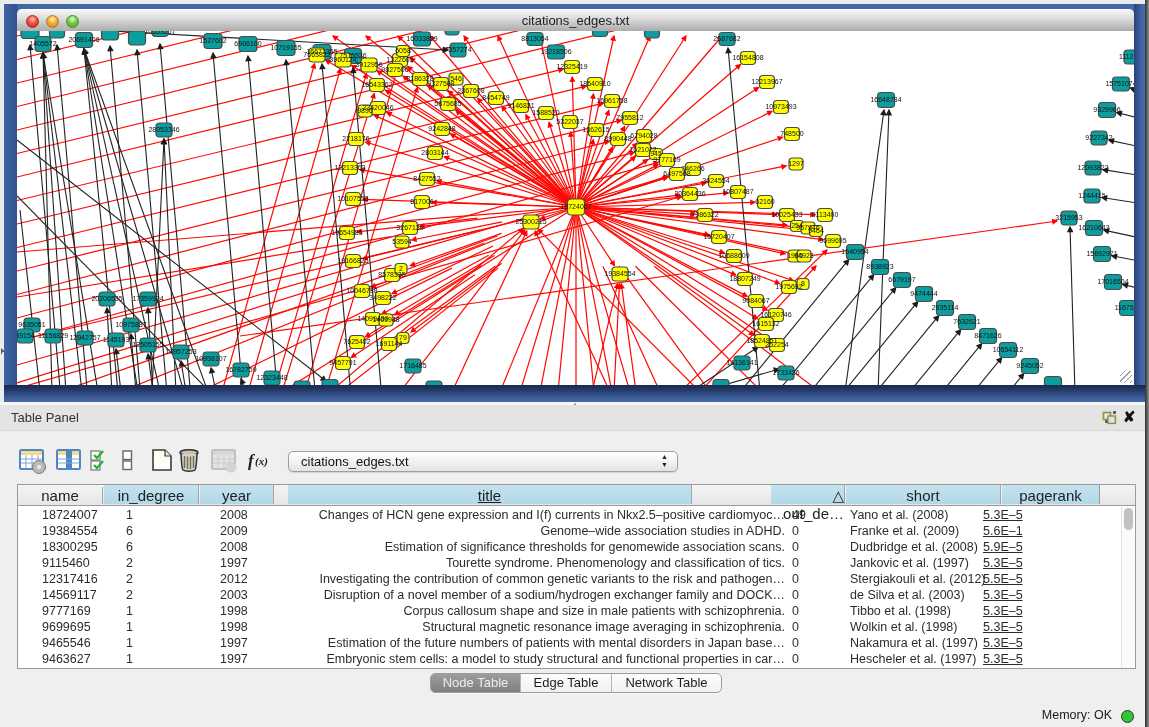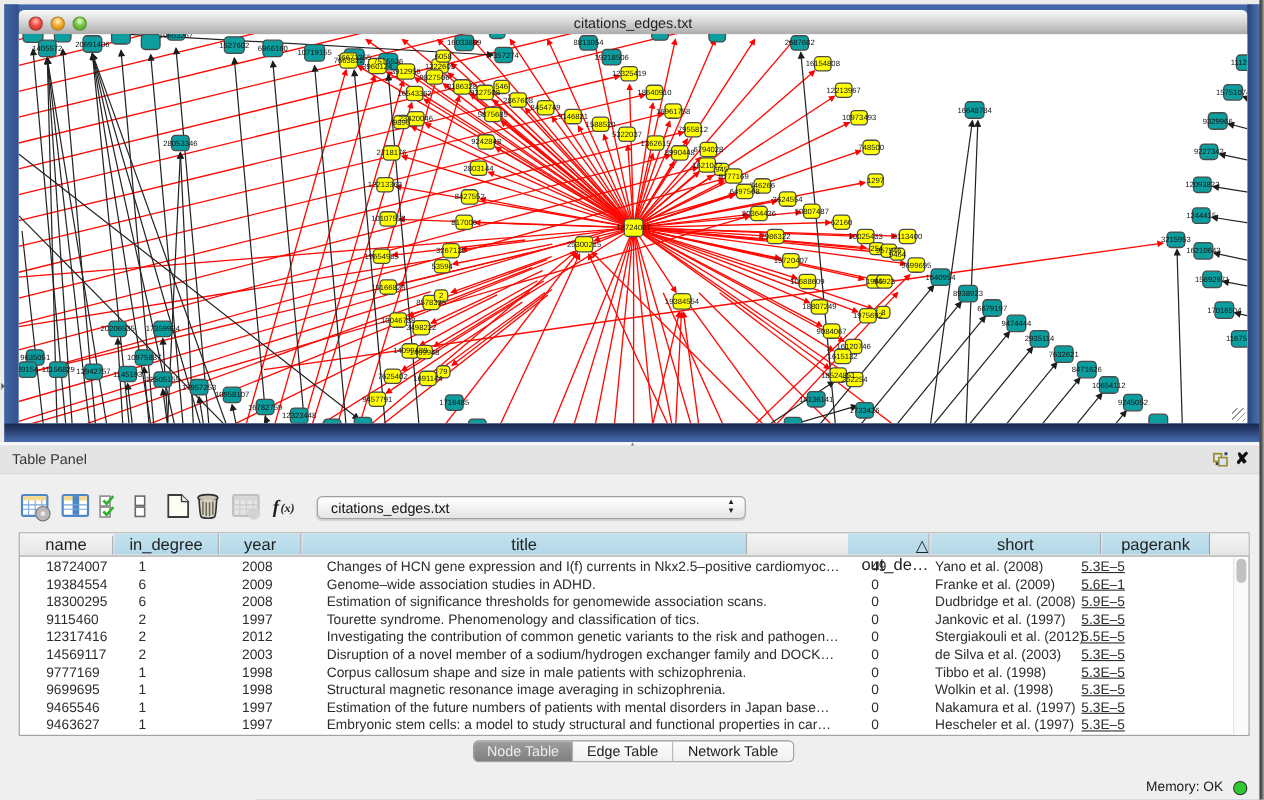--- a/index.html
+++ b/index.html
@@ -45,21 +45,21 @@
 #thead { position:absolute; left:0; top:0; width:1117px; height:21px;
   background:linear-gradient(#f4f4f4,#e6e6e6); border-bottom:1px solid #9c9c9c; font-size:15px; color:#222; }
 #thead div { position:absolute; top:2px; text-align:center; border-right:1px solid #a5a5a5; height:17px; }
 #thead .blue { background:linear-gradient(#c4e2ee,#b2d8e8); top:0; padding-top:2px; height:19px; }
 #tbody { position:absolute; left:0; top:22px; width:1117px; }
 .tr { position:relative; height:16px; font-size:12.5px; color:#2c2c2c; white-space:nowrap; }
 .tr div { position:absolute; top:1px; overflow:hidden; }
 .c0 { left:24px; width:76px; }
 .c1 { left:108px; width:86px; }
 .c2 { left:202px; width:68px; }
-.c3 { left:279px; width:488px; }
+.c3 { left:279px; width:488px;text-align:right; }
 .c4 { left:774px; width:68px; }
 .c5 { left:832px; width:150px; }
 .c6 { left:965px; width:92px;text-decoration:underline; }
 #vscroll { position:absolute; left:1103px; top:22px; width:13px; height:161px; background:#fafafa; border-left:1px solid #e2e2e2;}
 #thumb { position:absolute; left:2px; top:1px; width:9px; height:22px; border-radius:5px; background:#c1c1c1; }
 #tabs { position:absolute; left:430px; top:271px; width:292px; height:20px;
   border:1px solid #9b9b9b; border-radius:5px; background:linear-gradient(#fdfdfd,#f0f0f0);
   box-shadow:0 1px 0 rgba(255,255,255,0.7); font-size:13px; }
 #tabs .seg { position:absolute; top:0; height:18px; text-align:center; line-height:18px; color:#1c1c1c; }
 #seg1 { left:0; width:89px; background:linear-gradient(#9d9d9d,#808080); color:#ededed !important;
@@ -660,21 +660,21 @@
   </g>
 </svg>
 
     <div id="combo">citations_edges.txt<span class="arr">▲<br>▼</span></div>
   </div>
   <div id="tbl">
     <div id="thead">
       <div style="left:0;width:85px;">name</div>
       <div class="blue" style="left:86px;width:95px;">in_degree</div>
       <div class="blue" style="left:182px;width:74px;">year</div>
-      <div class="blue" style="left:257px;width:404px;">title</div>
+      <div class="blue" style="left:270px;width:404px;text-decoration:underline;">title</div>
       <div class="blue" style="left:753px;width:74px;text-align:right;padding-left:4px;">△ out_de…</div>
       <div class="blue" style="left:828px;width:155px;">short</div>
       <div class="blue" style="left:984px;width:98px;border-right:1px solid #9c9c9c;">pagerank</div>
     </div>
     <div id="tbody">
 <div class="tr">
           <div class="c0">18724007</div>
           <div class="c1">1</div>
           <div class="c2">2008</div>
           <div class="c3">Changes of HCN gene expression and I(f) currents in Nkx2.5–positive cardiomyoc…</div>

